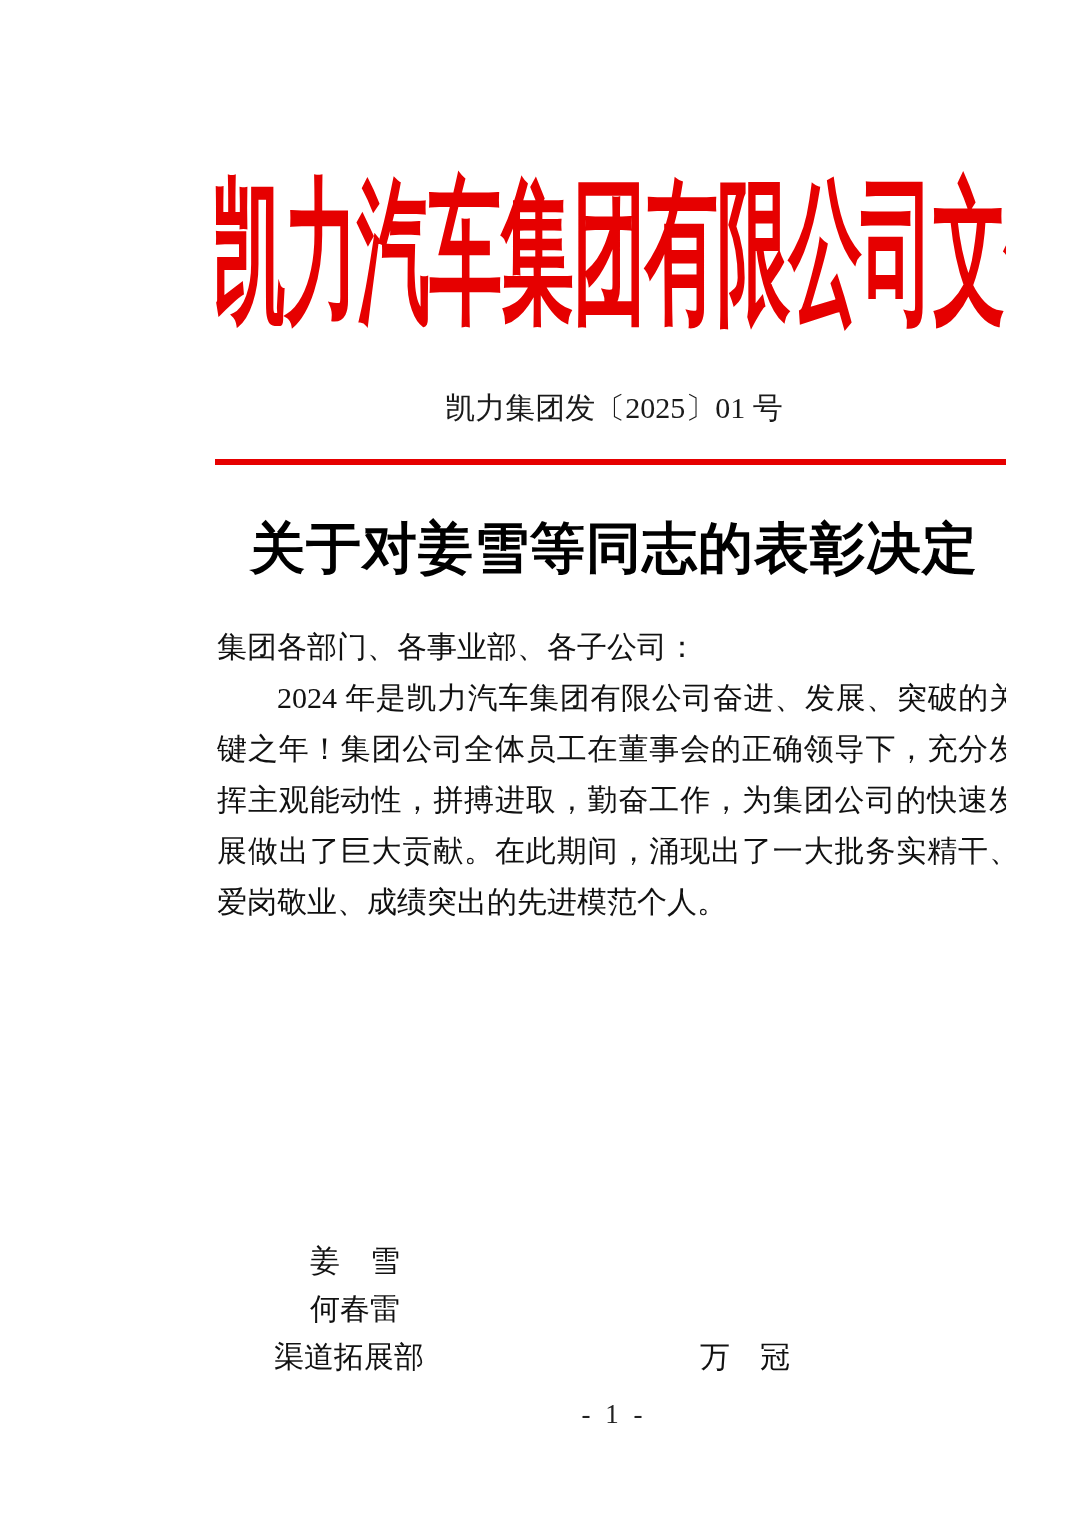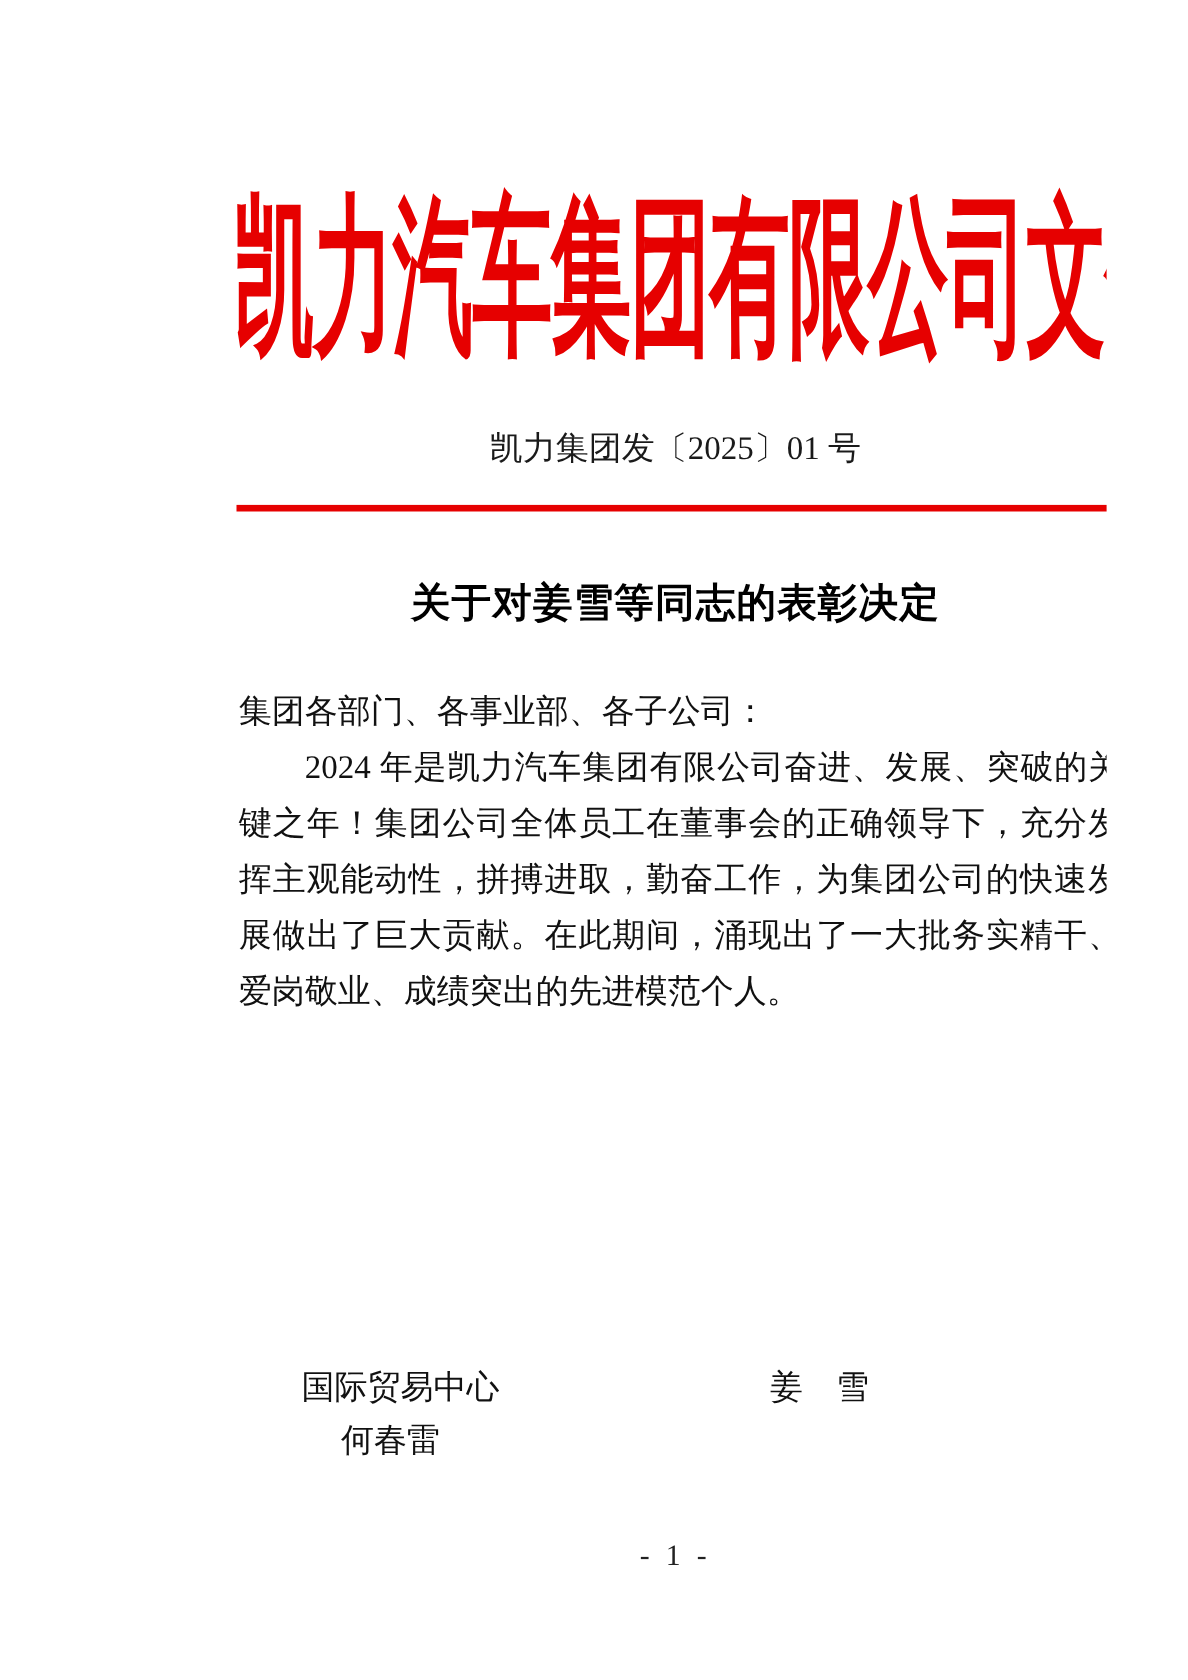--- a/index.html
+++ b/index.html
@@ -49,21 +49,21 @@
     background: #e60000;
   }
   .doc-title {
     position: absolute;
     top: 524px;
     left: 139px;
     width: 802px;
     text-align: center;
     font-family: "Liberation Sans", "DejaVu Sans", sans-serif;
     font-weight: bold;
-    font-size: 36px;
+    font-size: 55px;
     line-height: 48px;
     color: #000000;
     letter-spacing: 1px;
   }
   .body-text {
     position: absolute;
     top: 621px;
     left: 143px;
     width: 802px;
     font-size: 30px;
@@ -116,23 +116,26 @@
 
   <h1 class="doc-title">关于对姜雪等同志的表彰决定</h1>
 
   <div class="body-text">
     <p class="salutation">集团各部门、各事业部、各子公司：</p>
     <p class="para">2024 年是凯力汽车集团有限公司奋进、发展、突破的关键之年！集团公司全体员工在董事会的正确领导下，充分发挥主观能动性，拼搏进取，勤奋工作，为集团公司的快速发展做出了巨大贡献。在此期间，涌现出了一大批务实精干、爱岗敬业、成绩突出的先进模范个人。</p>
   </div>
 
   <div class="awardees">
     <div class="awardee-row">
-      <span class="awardee-dept">国际贸易中心</span>
       <span class="awardee-name">姜　雪</span>
     </div>
     <div class="awardee-row">
       <span class="awardee-name">何春雷</span>
+    </div>
+    <div class="awardee-row">
+      <span class="awardee-dept">渠道拓展部</span>
+      <span class="awardee-name">万　冠</span>
     </div>
   </div>
 
   <div class="page-number">- 1 -</div>
 
 </div>
 
 </body></html>

